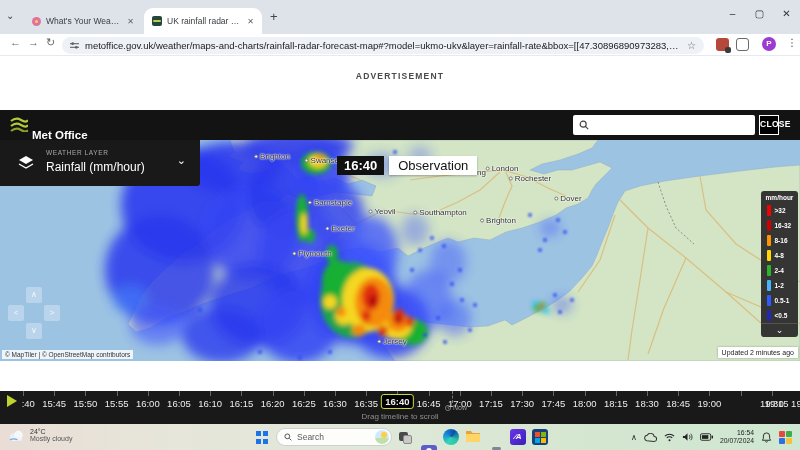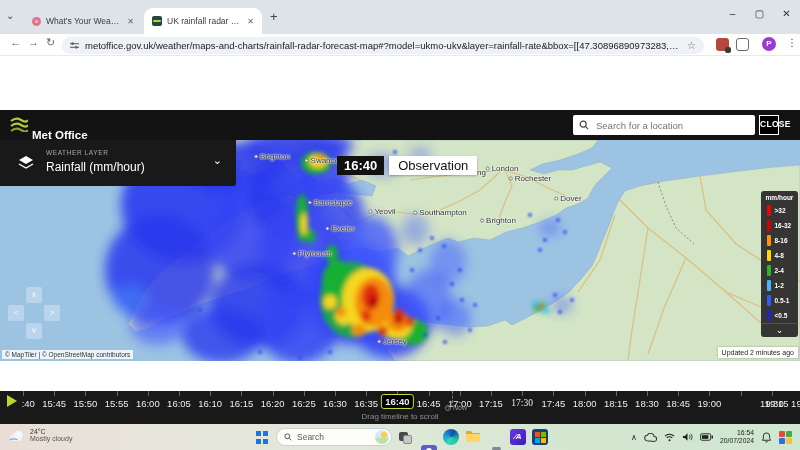--- a/index.html
+++ b/index.html
@@ -53,21 +53,21 @@
 
   
   .map{position:absolute;left:0;top:140px;width:800px;height:221px;overflow:hidden;background:#9dc3e3;}
   .city{position:absolute;transform:translate(-50%,-50%);display:flex;align-items:center;gap:2px;
         font-size:8px;color:#2e2e2e;white-space:nowrap;
         text-shadow:0 0 2px #fff,0 0 2px #fff,0 0 1px #fff;}
   .cdot{width:4px;height:4px;border-radius:50%;background:#fff;border:1px solid #777;flex:0 0 auto;}
   .badges{position:absolute;left:337px;top:16px;display:flex;gap:5px;align-items:stretch;}
   .tbadge{background:#111;color:#fff;font-size:13px;font-weight:bold;padding:2px 7px;}
   .mbadge{background:#fff;color:#111;font-size:13px;padding:2px 9px;box-shadow:0 1px 2px rgba(0,0,0,.3);}
-  .lpanel{position:absolute;left:0;top:0;width:236px;height:46px;background:#191919;border-radius:0 0 3px 0;}
+  .lpanel{position:absolute;left:0;top:0;width:200px;height:46px;background:#191919;border-radius:0 0 3px 0;}
   .lpanel .eyebrow{position:absolute;left:46px;top:9px;font-size:6.5px;letter-spacing:.6px;color:#a9a9a9;}
   .lpanel .val{position:absolute;left:46px;top:20px;font-size:12px;color:#fff;}
   .lpanel .chev{position:absolute;right:14px;top:14px;color:#fff;font-size:11px;}
   .dpad{position:absolute;left:8px;top:147px;width:52px;height:52px;}
   .dbtn{position:absolute;width:16px;height:16px;background:rgba(255,255,255,.3);border-radius:2px;
         color:rgba(255,255,255,.85);font-size:8px;text-align:center;line-height:16px;}
   .legend{position:absolute;left:761px;top:51px;width:37px;background:rgba(42,42,42,.94);border-radius:3px;padding:3px 0 0;}
   .lgtitle{text-align:center;font-size:6.5px;font-weight:bold;color:#fff;margin-bottom:2px;}
   .lgrow{display:flex;align-items:center;gap:4px;height:15px;padding-left:6px;}
   .lgbar{width:3.5px;height:11px;border-radius:1px;flex:0 0 auto;}
@@ -168,35 +168,37 @@
         <circle cx="7" cy="7" r="1.5" fill="#5f6368"></circle>
     </svg>
     <span class="urltxt">metoffice.gov.uk/weather/maps-and-charts/rainfall-radar-forecast-map#?model=ukmo-ukv&amp;layer=rainfall-rate&amp;bbox=[[47.30896890973283,-10.513916015625002],[52.4693381401418,6</span>
     <span class="star">☆</span>
   </div>
   <span class="ext1"></span>
   <span class="ext2"></span>
   <span class="avatar">P</span>
   <span class="dots">⋮</span>
 
+  <div class="adbar">
+    <div class="adlbl">ADVERTISEMENT</div>
+  </div>
 
   <div class="mohead">
     <svg class="molw" width="18" height="15" viewBox="0 0 18 15">
       <path d="M1 4 Q6 0 11 3 T18 3" stroke="#b1cb3a" stroke-width="2.2" fill="none"></path>
       <path d="M1 9 Q6 5 11 8 T18 8" stroke="#b1cb3a" stroke-width="2.2" fill="none"></path>
       <path d="M1 14 Q6 10 11 13 T18 13" stroke="#8ca32c" stroke-width="2.2" fill="none"></path>
     </svg>
     <span class="brand">Met Office</span>
   </div>
   <div class="hsearch">
     <svg width="10" height="10" viewBox="0 0 12 12">
       <circle cx="5" cy="5" r="3.6" fill="none" stroke="#444" stroke-width="1.4"></circle>
       <line x1="8" y1="8" x2="11" y2="11" stroke="#444" stroke-width="1.4"></line>
     </svg>
-    <input placeholder="Search for a location" style="">
   </div>
   <div class="closebtn">CLOSE</div>
 
   <div class="map">
     <svg id="mapsvg" width="800" height="221" viewBox="0 0 800 221">
       <defs>
         <filter id="b7" x="-60%" y="-60%" width="220%" height="220%">
             <feGaussianBlur stdDeviation="6"></feGaussianBlur>
           </filter>
         <filter id="b3" x="-60%" y="-60%" width="220%" height="220%">
@@ -449,21 +451,21 @@
         <div class="timelbl" style="left: 210.2px;">16:10</div>
         <div class="timelbl" style="left: 241.4px;">16:15</div>
         <div class="timelbl" style="left: 272.6px;">16:20</div>
         <div class="timelbl" style="left: 303.8px;">16:25</div>
         <div class="timelbl" style="left: 335px;">16:30</div>
         <div class="timelbl" style="left: 366.2px;">16:35</div>
         <div class="timelbl sel" style="left: 397.4px;">16:40</div>
         <div class="timelbl" style="left: 428.6px;">16:45</div>
         <div class="timelbl" style="left: 459.8px;">17:00</div>
         <div class="timelbl" style="left: 491px;">17:15</div>
-        <div class="timelbl" style="left: 522.2px; font-family: Liberation Serif, serif;">17:30</div>
+        <div class="timelbl" style="left: 522.2px;">17:30</div>
         <div class="timelbl" style="left: 553.4px;">17:45</div>
         <div class="timelbl" style="left: 584.6px;">18:00</div>
         <div class="timelbl" style="left: 615.8px;">18:15</div>
         <div class="timelbl" style="left: 647px;">18:30</div>
         <div class="timelbl" style="left: 678.2px;">18:45</div>
         <div class="timelbl" style="left: 709.4px;">19:00</div>
         <div class="timelbl" style="left: 740.6px; margin-left: 36px;">19:15</div>
         <div class="timelbl" style="left: 771.8px;">19:30</div>
         <div class="timelbl" style="left: 803px;">19:45</div>
       </div>

